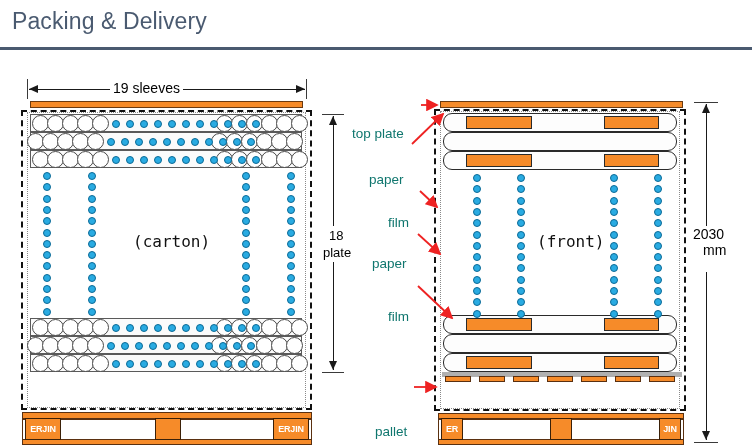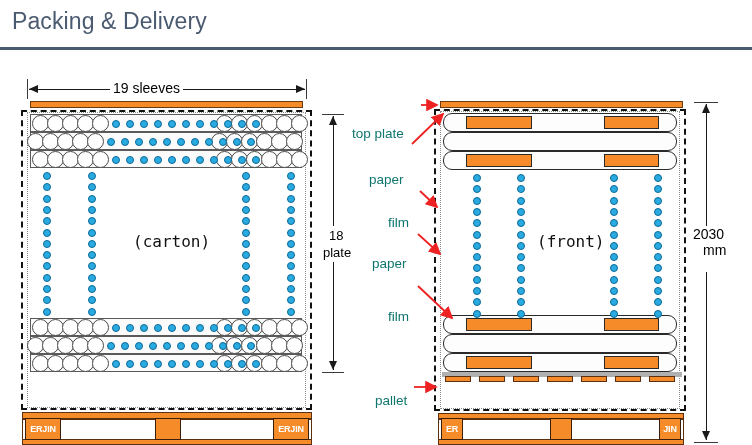--- a/index.html
+++ b/index.html
@@ -575,21 +575,21 @@
     <div class="dim-label" style="left:690px; top:176px;">2030</div>
     <div class="dim-label" style="left:700px; top:192px;">mm</div>
 
   </div>
 
   <div class="anno" style="left:352px; top:47px;">top plate</div>
   <div class="anno" style="left:369px; top:93px;">paper</div>
   <div class="anno" style="left:388px; top:136px;">film</div>
   <div class="anno" style="left:372px; top:177px;">paper</div>
   <div class="anno" style="left:388px; top:230px;">film</div>
-  <div class="anno" style="left:375px; top:314px;">pallet</div>
+  <div class="anno" style="left:375px; top:345px;">pallet</div>
 
   <svg class="anno-arrows">
     <defs>
       <marker id="redarrow" markerWidth="7" markerHeight="7" refX="6" refY="3.5" orient="auto">
         <polygon points="0 0, 7 3.5, 0 7" fill="#ee2222"></polygon>
       </marker>
     </defs>
     <line x1="421" y1="55" x2="437" y2="55" stroke="#ee2222" stroke-width="1.8" marker-end="url(#redarrow)"></line>
     <line x1="412" y1="94" x2="443" y2="64" stroke="#ee2222" stroke-width="1.8" marker-end="url(#redarrow)"></line>
     <line x1="420" y1="141" x2="437" y2="157" stroke="#ee2222" stroke-width="1.8" marker-end="url(#redarrow)"></line>

